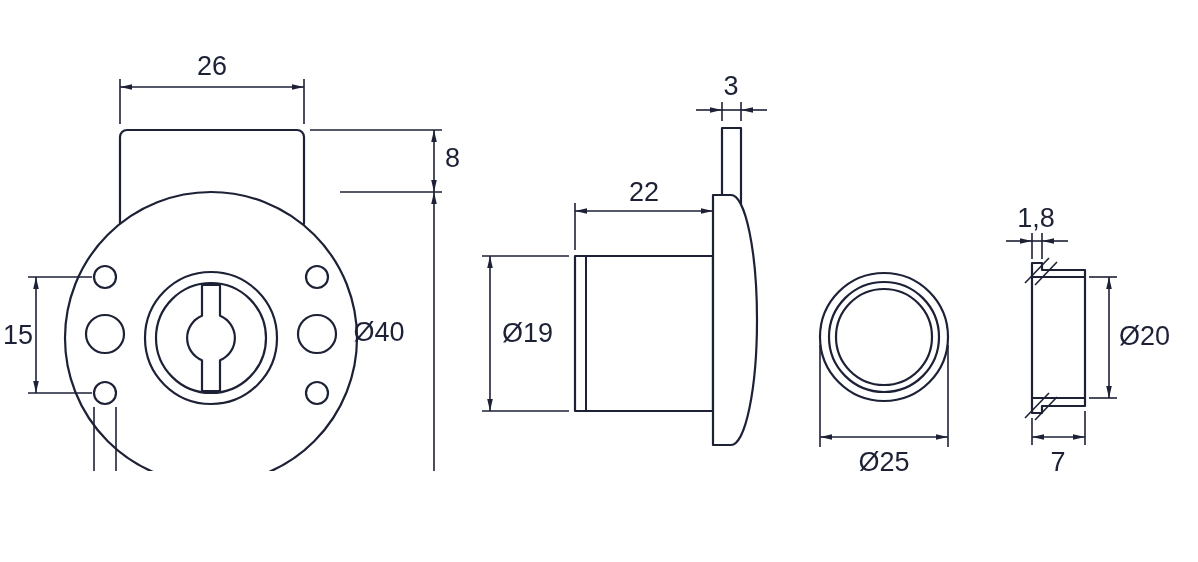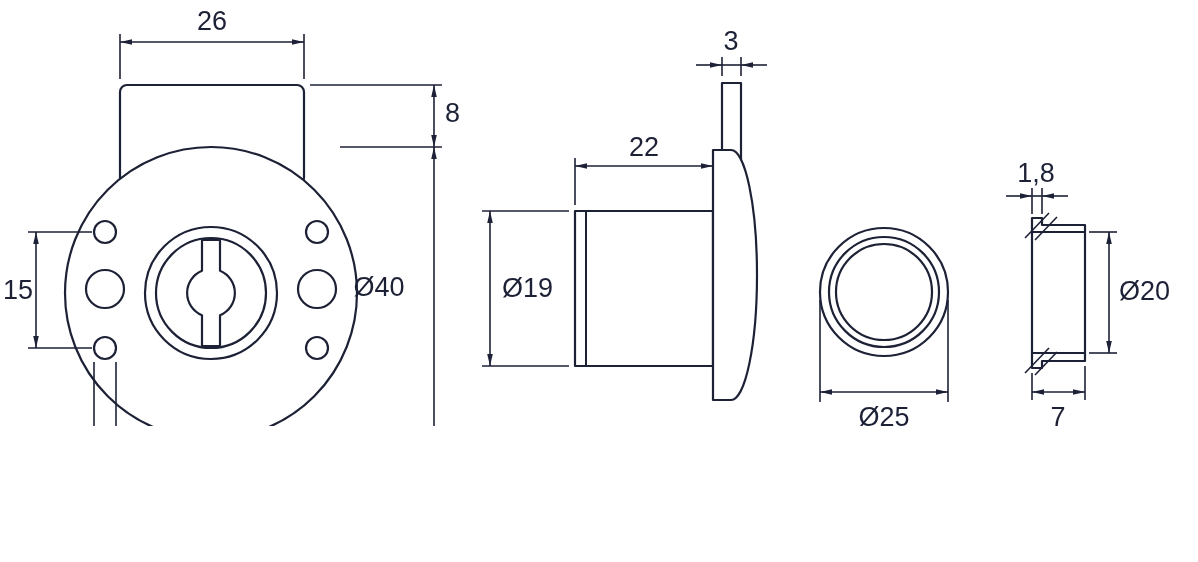--- a/index.html
+++ b/index.html
@@ -1,17 +1,17 @@
 <!DOCTYPE html>
 <html style="--line: #1d2136; --bg: #ffffff; --divider: #a9cbe0;"><head>
 <meta charset="utf-8">
 <style>
   :root{ --line:#1d2136; --bg:#ffffff; --divider:#a9cbe0; }
   html,body{ margin:0; padding:0; background:var(--bg); }
-  .stage{ width:1198px; height:426px; position:relative; background:var(--bg); overflow:hidden; }
+  .stage{ width:1198px; height:426px; position:relative; background:var(--bg); overflow:hidden;margin-top:45px; }
   svg{ display:block; font-family:"Liberation Sans", sans-serif; }
   .ol{ fill:#fff; stroke:var(--line); stroke-width:2.2; stroke-linejoin:round; }
   .ol-nf{ fill:none; stroke:var(--line); stroke-width:2.2; stroke-linejoin:round; }
   .dim{ fill:none; stroke:var(--line); stroke-width:1.6; }
   text{ fill:var(--line); font-size:27px; }
 </style>
 </head>
 <body>
 
 <div class="stage">

